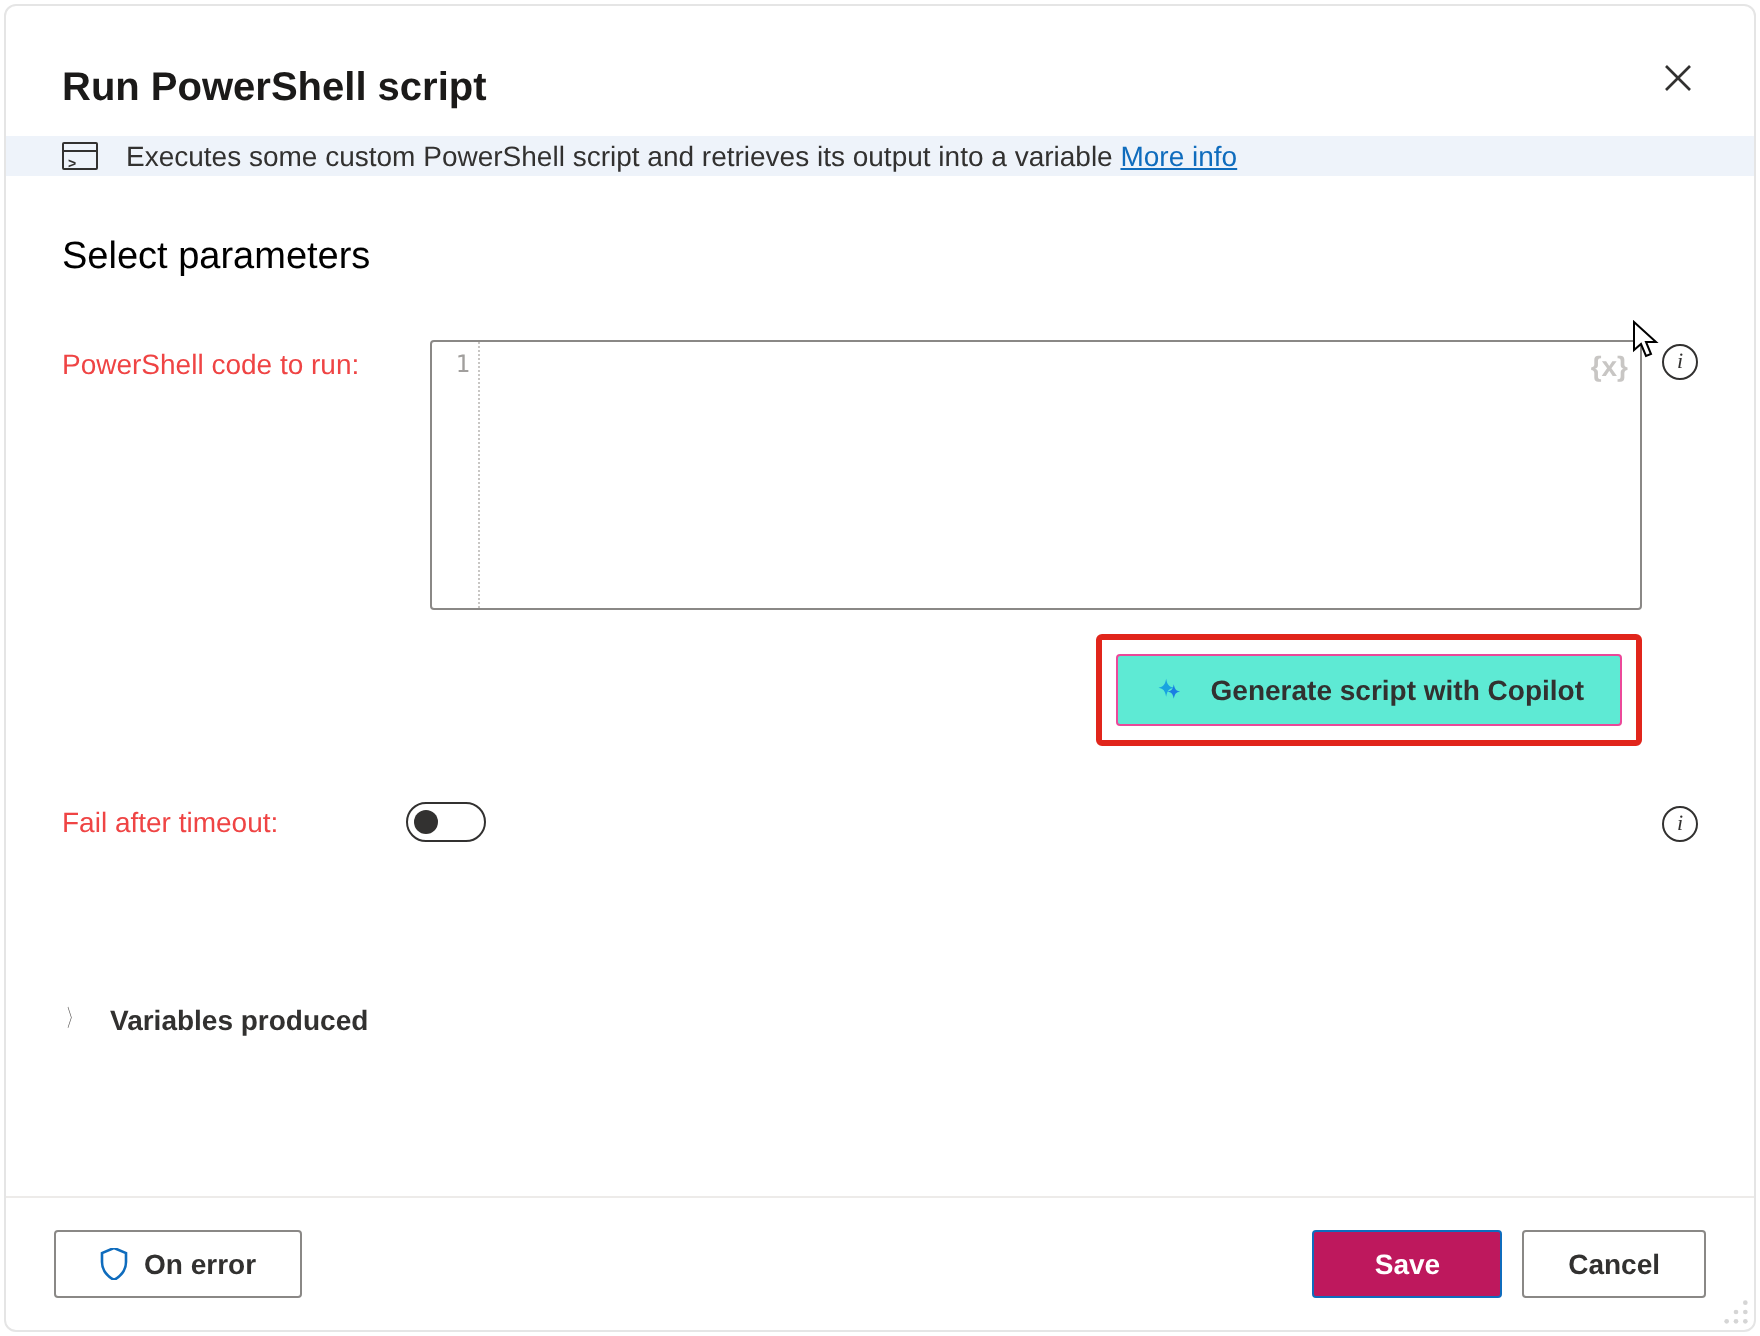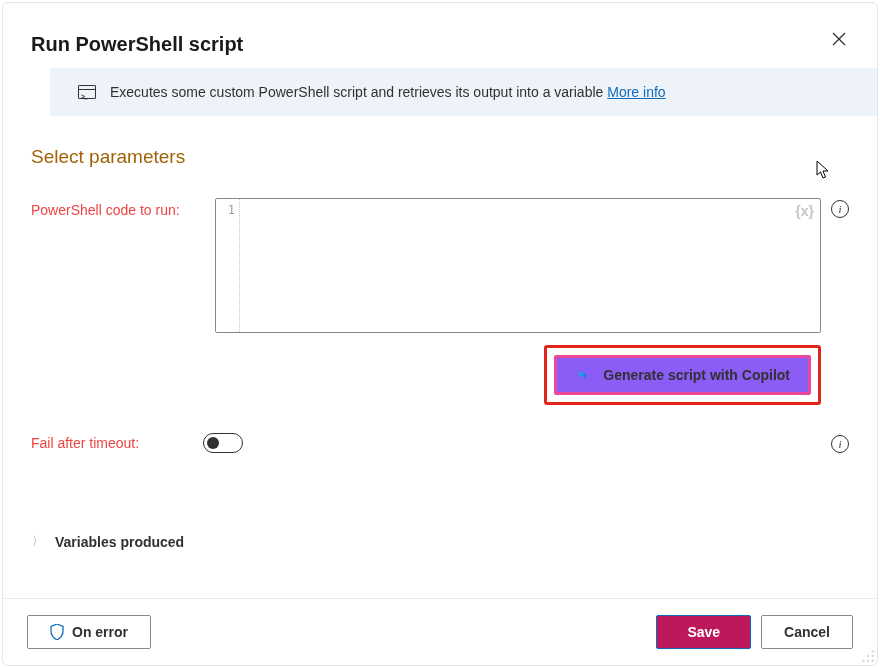--- a/index.html
+++ b/index.html
@@ -43,27 +43,26 @@
       background: transparent;
       cursor: pointer;
       font-size: 16px;
       color: #323130;
       display: flex;
       align-items: center;
       justify-content: center;
     }
     .info-banner {
       background: #eef3fa;
-      padding: 16px 28px;
+      padding: 2px 28px;
       display: flex;
       align-items: center;
       gap: 14px;
       font-size: 14px;
       color: #323130;
-      margin-left: 47px;
     }
     .terminal-icon {
       width: 18px;
       height: 14px;
       border: 1.5px solid #323130;
       border-radius: 1px;
       position: relative;
       flex-shrink: 0;
     }
     .terminal-icon::before {
@@ -90,21 +89,21 @@
       cursor: pointer;
     }
     .content {
       flex: 1;
       padding: 30px 28px 0 28px;
       overflow-y: auto;
     }
     .section-heading {
       font-size: 19px;
       font-weight: 400;
-      color: #a16207;
+      color: #000000;
       margin-bottom: 30px;
     }
     .form-row {
       display: flex;
       align-items: flex-start;
       gap: 12px;
       margin-bottom: 12px;
     }
     .form-label {
       width: 172px;
@@ -171,22 +170,22 @@
       margin-bottom: 28px;
     }
     .copilot-highlight {
       border: 3px solid #e1251b;
       border-radius: 3px;
       padding: 7px;
       display: inline-block;
       float: right;
     }
     .copilot-btn {
-      border: 3px solid #ec4899;
-      background: #8b5cf6;
+      border: 1px solid #ec4899;
+      background: #5eead4;
       padding: 8px 18px;
       font-size: 14px;
       font-weight: 600;
       color: #323130;
       cursor: pointer;
       display: flex;
       align-items: center;
       gap: 10px;
       border-radius: 2px;
     }

